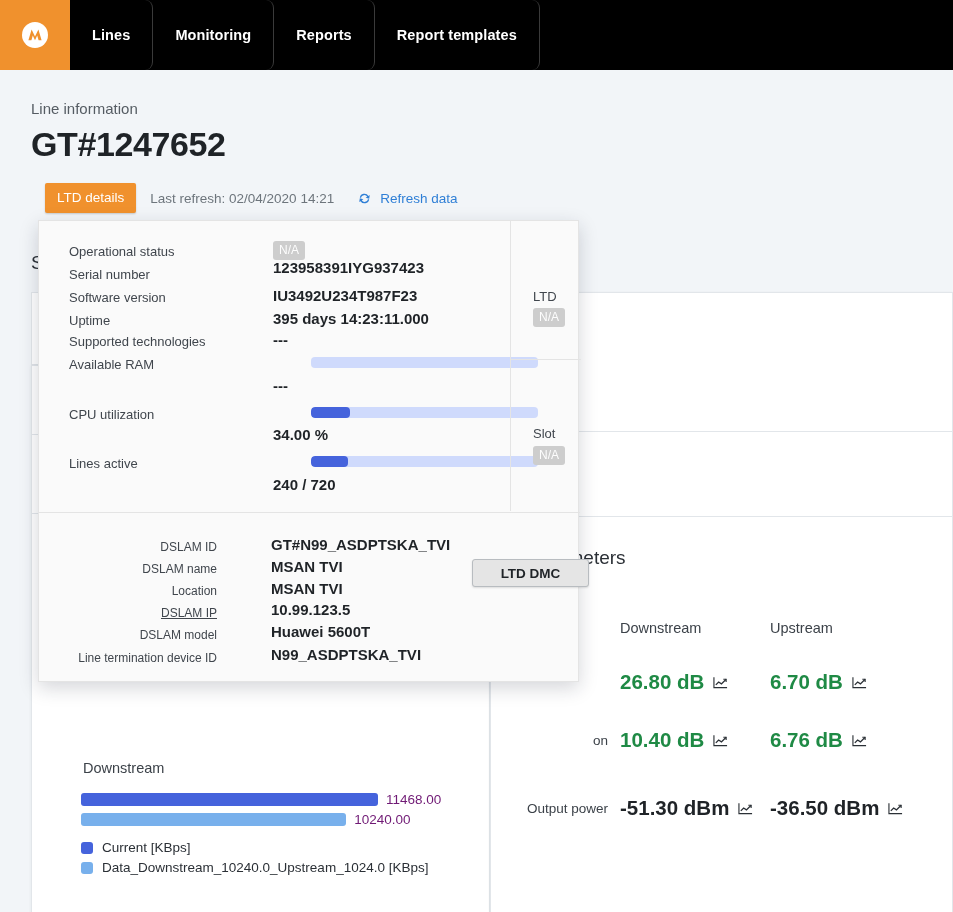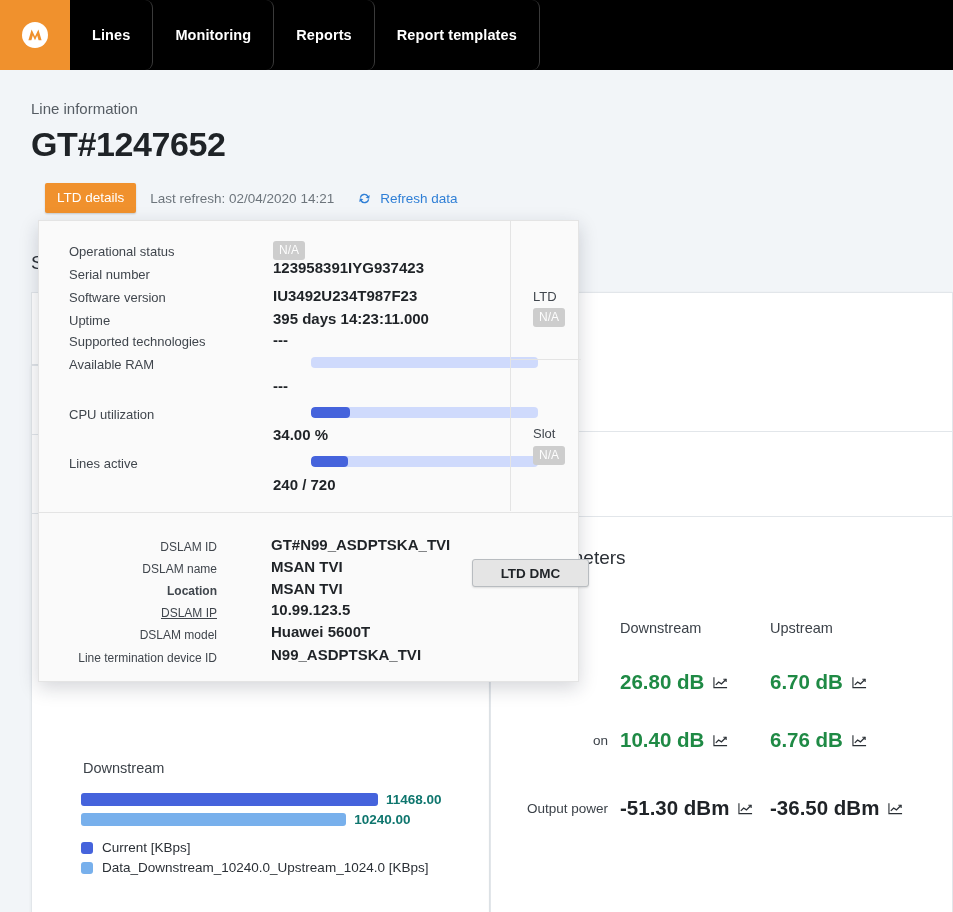--- a/index.html
+++ b/index.html
@@ -109,21 +109,21 @@
   .spark { width: 15px; height: 13px; display: inline-block; }
 
   
   .ds-label {
     position: absolute; left: 83px; top: 690px;
     font-size: 14.5px; color: #3c4249;
   }
   .bar-block { position: absolute; left: 81px; top: 721px; width: 390px; }
   .bar-line { display: flex; align-items: center; height: 16px; margin-bottom: 4px; }
   .bar-track { height: 13px; border-radius: 3px; }
-  .bar-value { font-size: 13.5px; color: #0f766e; margin-left: 8px; white-space: nowrap; font-weight: bold; }
+  .bar-value { font-size: 13.5px; color: #701a75; margin-left: 8px; white-space: nowrap; }
   .legend { position: absolute; left: 81px; top: 770px; }
   .legend-item { display: flex; align-items: center; margin-bottom: 5px; }
   .legend-swatch { width: 12px; height: 12px; border-radius: 3px; margin-right: 9px; }
   .legend-text { font-size: 13.5px; color: #2b3036; }
 
   
   .popup {
     position: absolute; left: 38px; top: 220px;
     width: 541px; height: 462px;
     background: #fafafa;
@@ -382,21 +382,21 @@
     </div>
   </div>
 
   <div class="popup-foot">
     <div class="dslam-label" style="top:27px;">DSLAM ID</div>
     <div class="dslam-value" style="top:23px;">GT#N99_ASDPTSKA_TVI</div>
 
     <div class="dslam-label" style="top:49px;">DSLAM name</div>
     <div class="dslam-value" style="top:45px;">MSAN TVI</div>
 
-    <div class="dslam-label" style="top:71px;font-weight:bold;">Location</div>
+    <div class="dslam-label" style="top:71px;">Location</div>
     <div class="dslam-value" style="top:67px;">MSAN TVI</div>
 
     <div class="dslam-label" style="top:93px;text-decoration:underline;">DSLAM IP</div>
     <div class="dslam-value" style="top:88px;">10.99.123.5</div>
 
     <div class="dslam-label" style="top:115px;">DSLAM model</div>
     <div class="dslam-value" style="top:110px;">Huawei 5600T</div>
 
     <div class="dslam-label" style="top:138px;">Line termination device ID</div>
     <div class="dslam-value" style="top:133px;">N99_ASDPTSKA_TVI</div>

